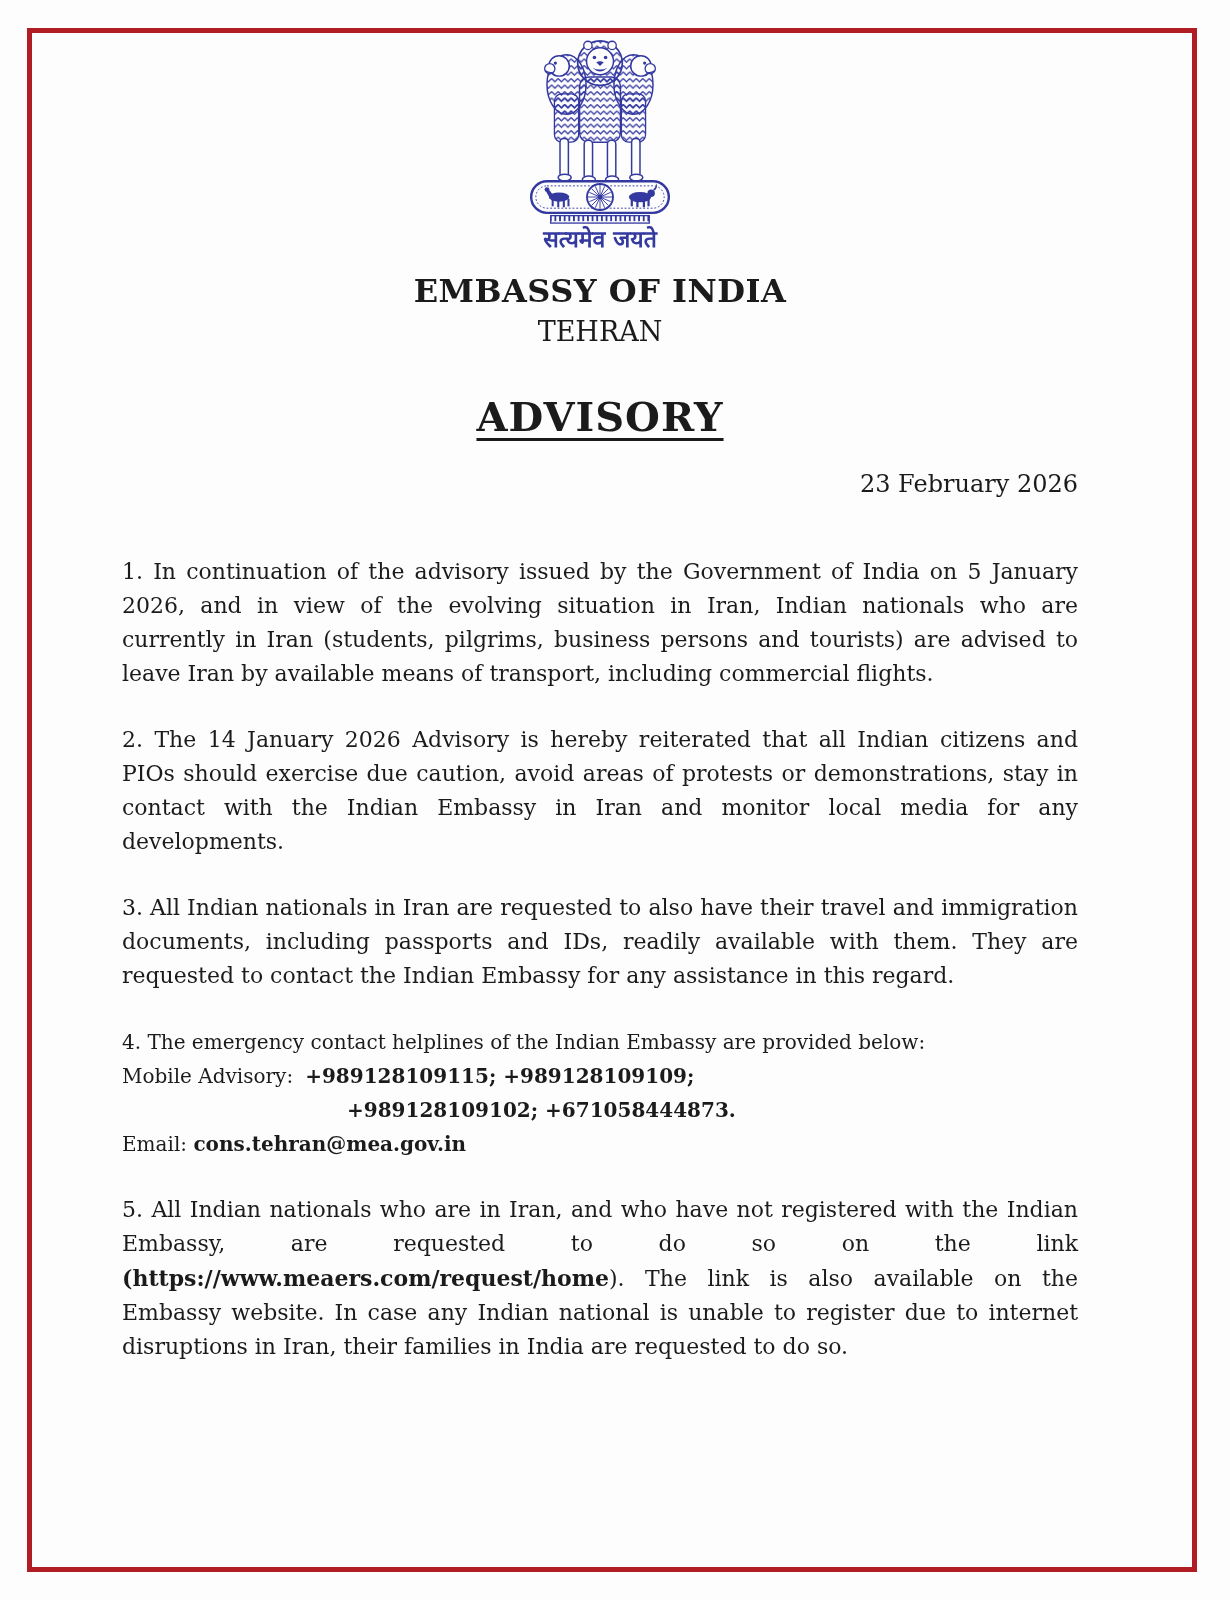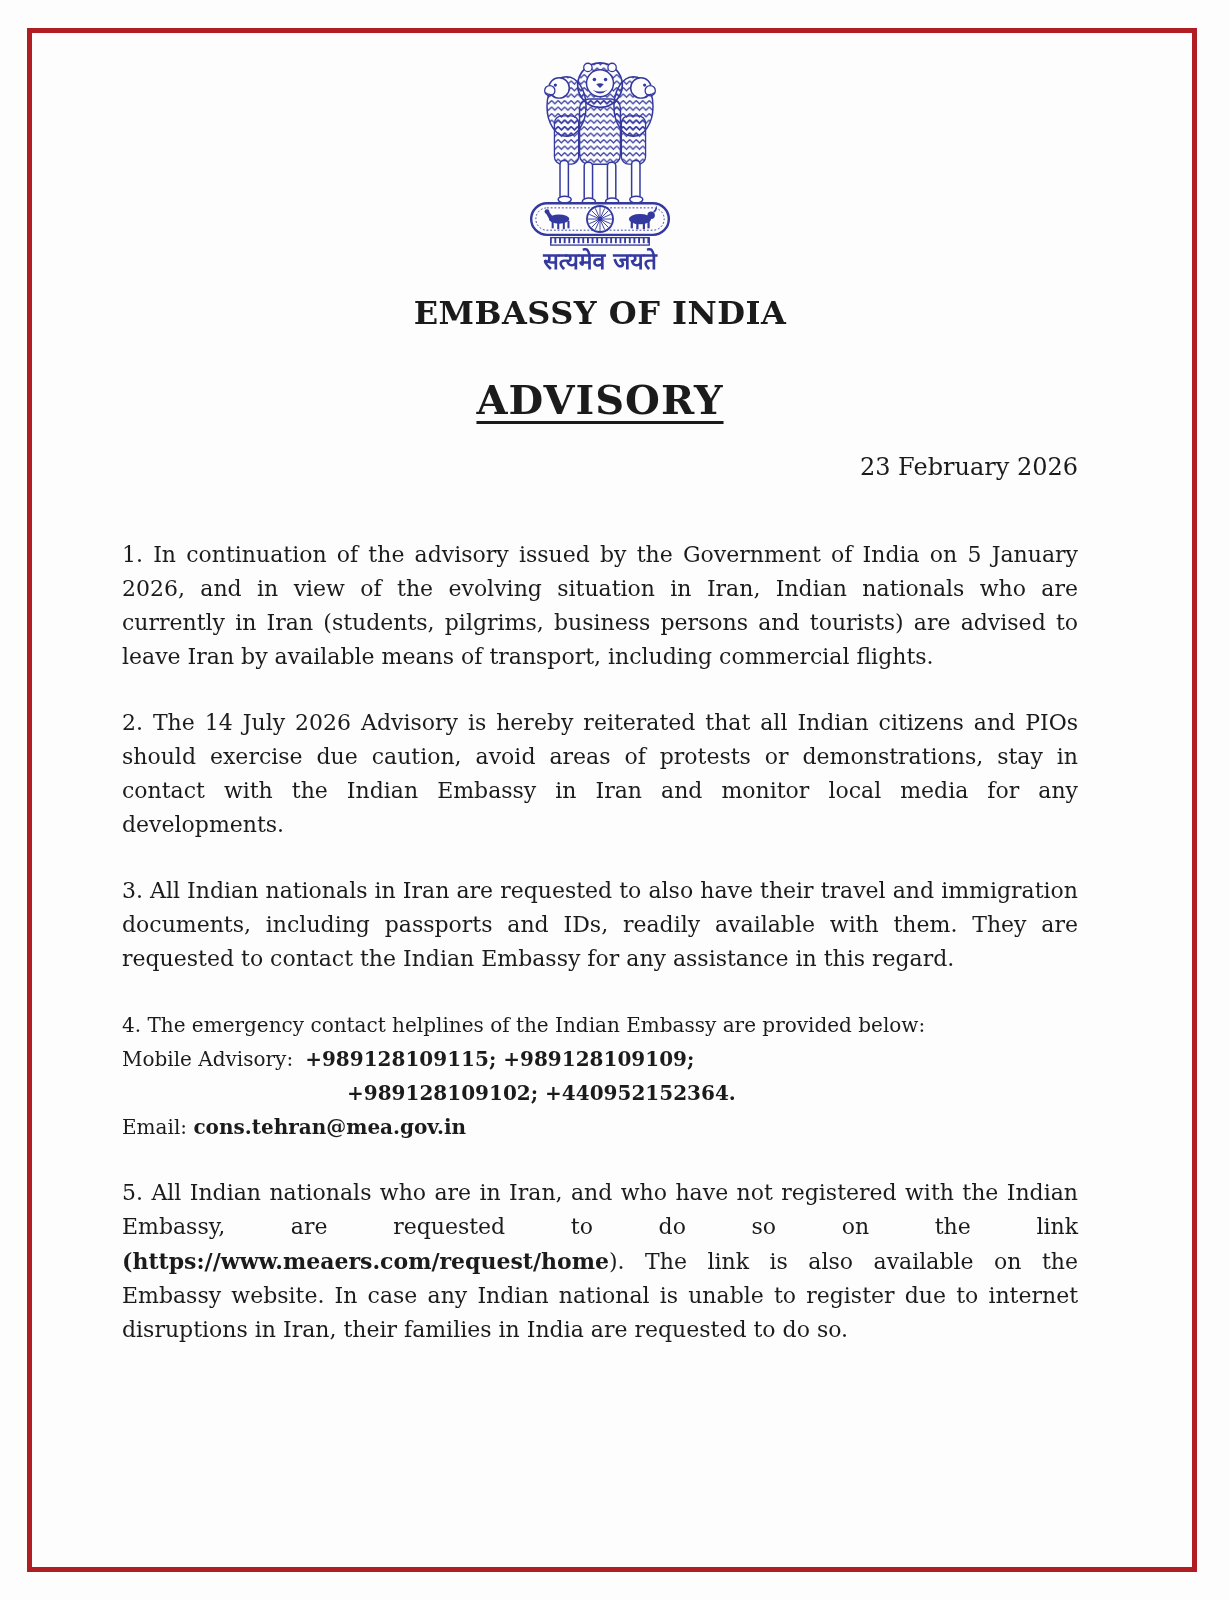--- a/index.html
+++ b/index.html
@@ -14,21 +14,21 @@
   }
   .frame {
     position: absolute;
     left: 27px; top: 28px;
     width: 1170px; height: 1544px;
     border: 5px solid #b01e23;
     box-sizing: border-box;
   }
   .content {
     position: absolute;
-    left: 122px; top: 44px;
+    left: 122px; top: 22px;
     width: 956px;
   }
   .emblem { display: block; margin: 16px auto 0 auto; }
   .motto {
     text-align: center;
     color: #3439a0;
     font-weight: bold;
     font-size: 23px;
     line-height: 30px;
     margin-top: 0;
@@ -168,39 +168,40 @@
         <rect x="131" y="173" width="2.4" height="8"></rect>
       </g>
 
       <rect x="27" y="191" width="106" height="8" fill="url(#stripes)" stroke="#3439a0" stroke-width="1.4"></rect>
     </svg>
 
     <div class="motto">सत्यमेव जयते</div>
 
     <div class="org">EMBASSY OF INDIA</div>
 
+    <div class="city">TEHRAN</div>
 
     <div class="title-row">
       <span class="title-text">ADVISORY</span>
     </div>
 
     <div class="date-row">23 February 2026</div>
 
     <p class="body-para mt-lg">1. In continuation of the advisory issued by the Government of India on 5 January 2026, and in view of the evolving situation in Iran, Indian nationals who are currently in Iran (students, pilgrims, business persons and tourists) are advised to leave Iran by available means of transport, including commercial flights.</p>
 
-    <p class="body-para">2. The 14 July 2026 Advisory is hereby reiterated that all Indian citizens and PIOs should exercise due caution, avoid areas of protests or demonstrations, stay in contact with the Indian Embassy in Iran and monitor local media for any developments.</p>
+    <p class="body-para">2. The 14 January 2026 Advisory is hereby reiterated that all Indian citizens and PIOs should exercise due caution, avoid areas of protests or demonstrations, stay in contact with the Indian Embassy in Iran and monitor local media for any developments.</p>
 
     <p class="body-para">3. All Indian nationals in Iran are requested to also have their travel and immigration documents, including passports and IDs, readily available with them. They are requested to contact the Indian Embassy for any assistance in this regard.</p>
 
     <div class="contact-block">
       <div>4. The emergency contact helplines of the Indian Embassy are provided below:</div>
       <div>
         <span>Mobile Advisory:</span><span class="num-group">+989128109115; +989128109109;</span>
       </div>
-      <div class="num-line2">+989128109102; +440952152364.</div>
+      <div class="num-line2">+989128109102; +671058444873.</div>
       <div>
         <span>Email:</span>
         <span class="bold">cons.tehran@mea.gov.in</span>
       </div>
     </div>
 
     <p class="body-para"><span>5. All Indian nationals who are in Iran, and who have not registered with the Indian Embassy, are requested to do so on the link </span><span class="bold">(https://www.meaers.com/request/home</span><span>). The link is also available on the Embassy website. In case any Indian national is unable to register due to internet disruptions in Iran, their families in India are requested to do so.</span></p>
 
   </div>
 </div>

